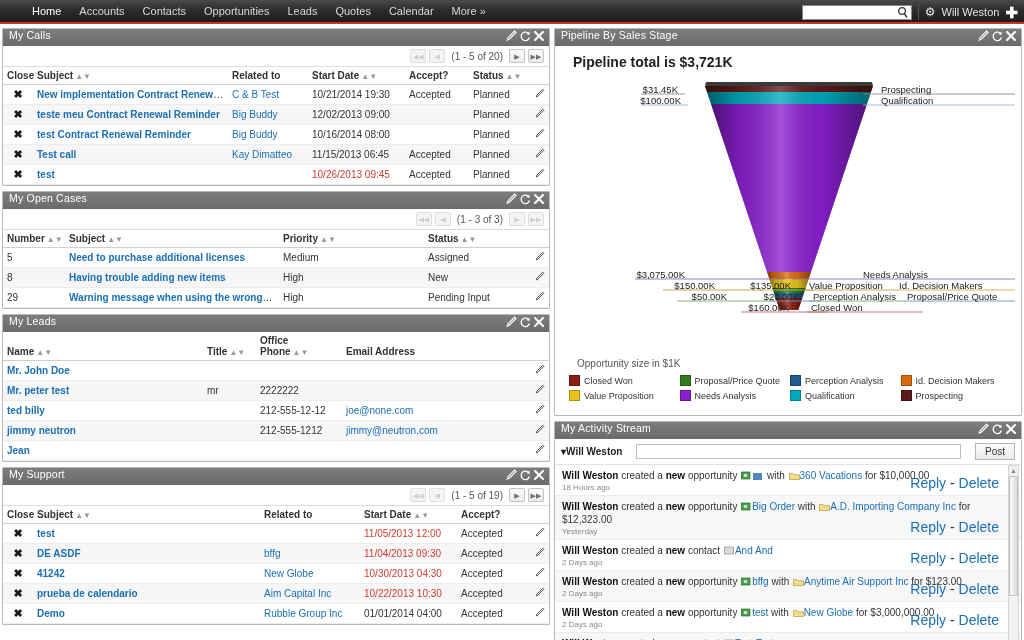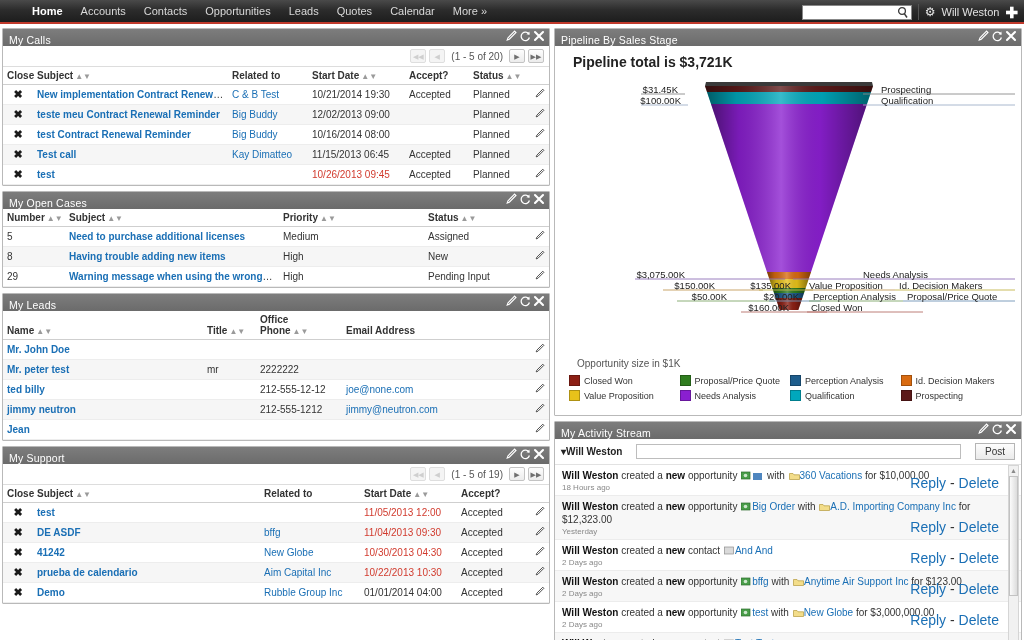--- a/index.html
+++ b/index.html
@@ -20,21 +20,21 @@
     display: flex; align-items: center;
     position: relative;
     border-bottom: 2px solid #c0392b;
   }
   #navmenu { display: flex; align-items: center; height: 100%; }
   .navitem {
     color: #d9d9d9; font-size: 11px;
     padding: 0 9px; line-height: 24px;
     text-decoration: none; white-space: nowrap;
   }
-  .navitem.active { color: #fff; font-weight: bold; padding-left: 32px; }
+  .navitem.active { color: #fff; font-weight: normal; padding-left: 32px; }
 
   #topright {
     position: absolute; right: 4px; top: 0;
     height: 24px; display: flex; align-items: center; gap: 6px;
   }
   #searchwrap { position: relative; }
   #searchbox {
     width: 110px; height: 15px;
     border: 1px solid #888; background: #fff;
     font-size: 10px; padding: 0 16px 0 3px;
@@ -62,21 +62,21 @@
   
   .panel {
     border: 1px solid #b9b9b9;
     background: #fff;
     margin-bottom: 5px;
     border-radius: 1px;
   }
   .panel-hd {
     height: 17px;
     background: linear-gradient(to bottom, #7d7d7d 0%, #6b6b6b 100%);
-    display: flex; align-items: flex-end;
+    display: flex; align-items: flex-start;
     padding: 0 16px 0 6px;
     position: relative;
   }
   .panel-title { color:#fff; font-size:10.5px; letter-spacing:.2px; }
   .hd-icons { position:absolute; right:4px; top:1px; display:flex; align-items:center; gap:2px; }
   .hd-icons svg { display:block; }
 
   
   .pager {
     height: 21px; display:flex; align-items:center; justify-content:flex-end;
@@ -317,20 +317,27 @@
                 <path d="M10 4.3A4.2 4.2 0 1 0 10.4 7.5" fill="none" stroke="#fff" stroke-width="1.3"></path>
                 <path d="M10.4 1.4 L10.6 4.7 L7.4 4.3 Z" fill="#fff"></path>
               </svg>
             </span>
           <span>
               <svg width="12" height="12" viewBox="0 0 12 12">
                 <path d="M2 2 L10 10 M10 2 L2 10" stroke="#fff" stroke-width="2.1" stroke-linecap="round"></path>
               </svg>
             </span>
         </span>
+      </div>
+      <div class="pager">
+        <span class="pbtn dis">◀◀</span>
+        <span class="pbtn dis">◀</span>
+        <span class="pcount">(1 - 3 of 3)</span>
+        <span class="pbtn dis">▶</span>
+        <span class="pbtn dis">▶▶</span>
       </div>
       <table class="dl">
         <colgroup>
             <col style="width:62px">
             <col>
             <col style="width:145px">
             <col style="width:105px">
             <col style="width:20px">
           </colgroup>
         <thead>

